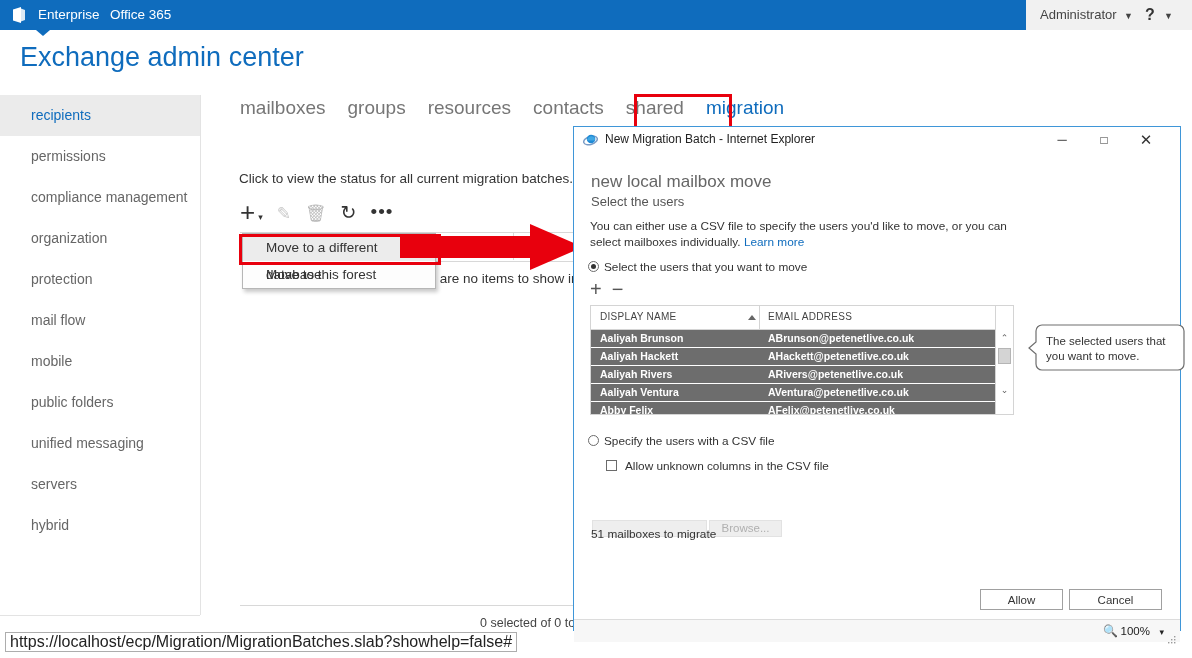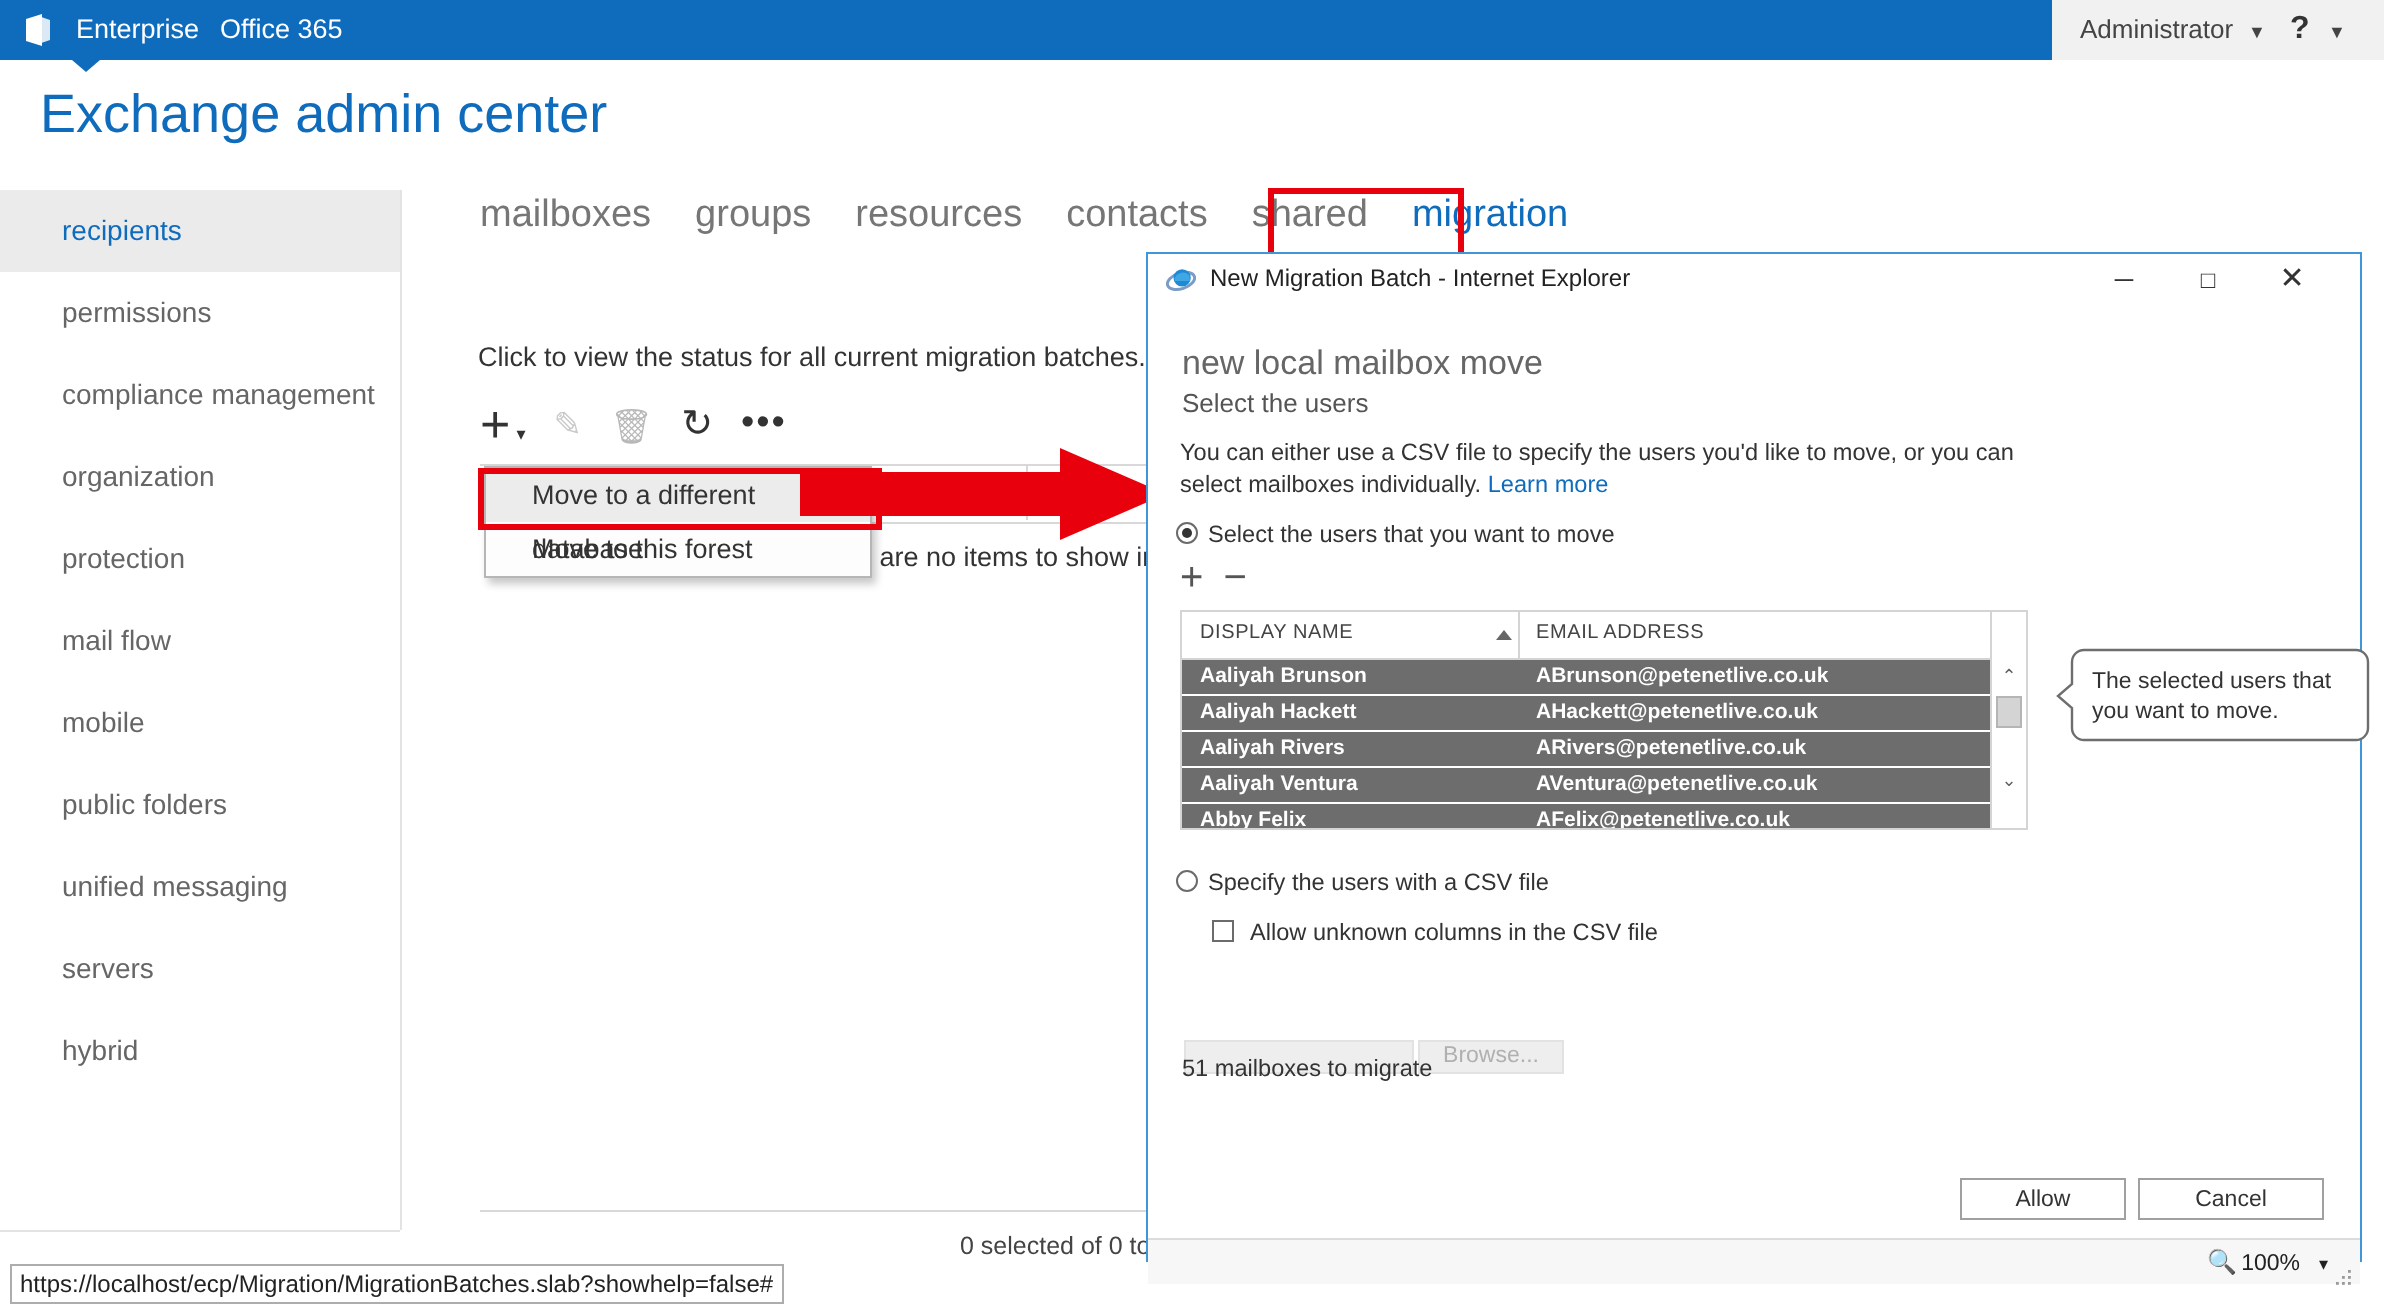--- a/index.html
+++ b/index.html
@@ -128,21 +128,21 @@
   #btn-next{left:406px;top:462px;width:83px;height:21px;border:1px solid #a0a0a0;background:#fff;color:#333;font-size:11.5px;text-align:center;line-height:20px;box-sizing:border-box;}
   #btn-cancel{left:495px;top:462px;width:93px;height:21px;border:1px solid #a0a0a0;background:#fff;color:#333;font-size:11.5px;text-align:center;line-height:20px;box-sizing:border-box;}
   #dlg-sep{left:0;top:492px;width:606px;height:1px;background:#dcdcdc;}
   #dlg-status{left:0;top:493px;width:606px;height:22px;background:#f7f7f7;}
   #zoom-ind{right:30px;top:495px;color:#222;font-size:11.5px;line-height:19px;}
   #zoom-mag{color:#0f6cbd;font-size:12px;margin-right:2px;}
   #zoom-caret{right:16px;top:496px;color:#222;font-size:9px;line-height:19px;}
   #dlg-resize{right:4px;top:503px;width:8px;height:8px;}
 
   
-  #statusbar-url{left:5px;top:632px;height:20px;border:1px solid #adadad;background:#ffffff;color:#222;font-size:12px;line-height:18px;padding:0 4px;box-sizing:border-box;}
+  #statusbar-url{left:5px;top:632px;height:20px;border:1px solid #adadad;background:#ffffff;color:#222;font-size:16px;line-height:18px;padding:0 4px;box-sizing:border-box;}
 </style>
 </head>
 <body>
 
 <div class="abs" id="suitebar-blue"></div>
 <div class="abs" id="suitebar-gray"></div>
 <div class="abs" id="office-logo">
   <svg width="18" height="18" viewBox="0 0 18 18">
     <path d="M3 3.5 L11 1 L11 17 L3 14.5 Z" fill="#ffffff"></path>
     <path d="M11 2.6 L15 4 L15 14 L11 15.4 Z" fill="#ffffff" opacity="0.85"></path>

